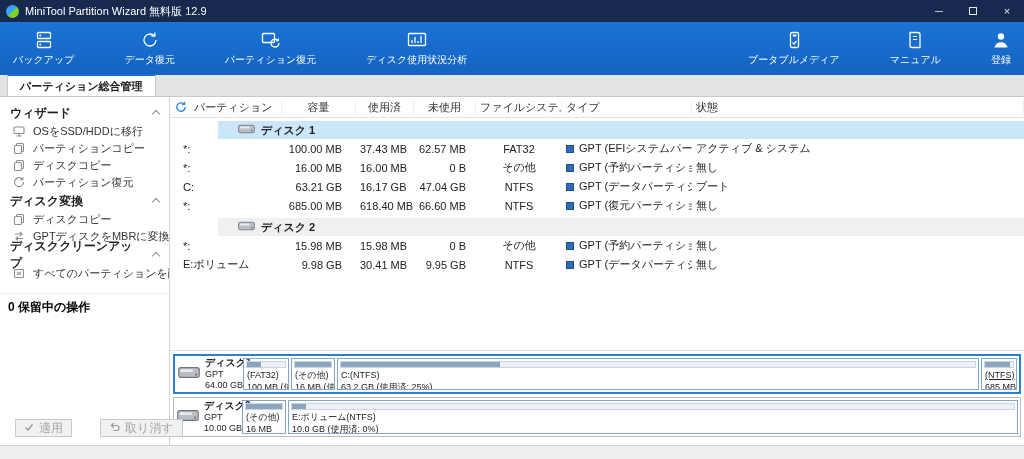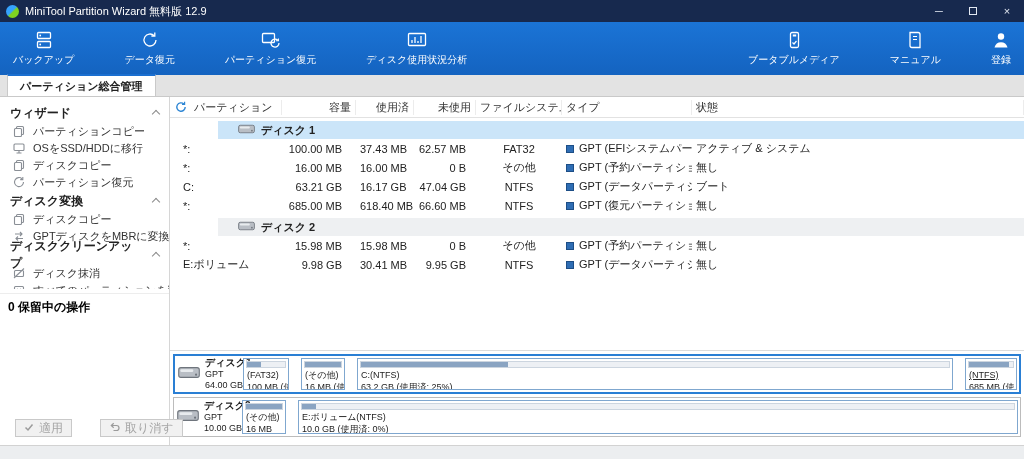--- a/index.html
+++ b/index.html
@@ -36,21 +36,21 @@
   .side-ico{width:13px;height:13px;flex:none;display:flex;align-items:center;}
   .pending{margin-top:4px;border-top:1px solid #ededed;padding:5px 8px 0;font-size:12px;font-weight:bold;color:#000;}
   .btn-row{position:absolute;left:15px;bottom:8px;display:flex;gap:28px;}
   .btn{display:flex;align-items:center;gap:5px;background:#f1f1f1;border:1px solid #c9c9c9;color:#a4a4a4;font-size:12px;height:18px;padding:0 8px;font-family:inherit;white-space:nowrap;}
 
   
   .main{flex:1;display:flex;flex-direction:column;min-width:0;background:#fff;}
   .table-wrap{height:253px;overflow:hidden;}
   .table-header{height:21px;display:flex;align-items:center;border-bottom:1px solid #e2e2e2;font-size:11px;color:#333;}
   .table-header .c{border-right:1px solid #ececec;height:15px;line-height:15px;}
-  .table-header .c2,.table-header .c3,.table-header .c4{padding-right:4px;}
+  .table-header .c2,.table-header .c3,.table-header .c4{text-align:center;padding-right:4px;}
   .c{padding:0 4px;white-space:nowrap;overflow:hidden;flex:none;}
   .c1{width:112px;padding-left:13px;}
   .c2{width:74px;text-align:right;padding-right:14px;}
   .c3{width:58px;text-align:right;padding-right:8px;}
   .c4{width:62px;text-align:right;padding-right:10px;}
   .c5{width:86px;text-align:center;}
   .c6{width:130px;display:flex;align-items:center;gap:5px;}
   .c7{flex:1 1 auto;}
   .table-header .c1{padding-left:5px;display:flex;align-items:center;}
   .refresh{margin-right:7px;display:flex;}
@@ -59,21 +59,21 @@
   .t-row{height:19px;display:flex;align-items:center;font-size:11px;color:#222;}
   .type-sq{width:8px;height:8px;background:#2e6db4;border:1px solid #1d4e86;flex:none;}
 
   
   .map-wrap{flex:1;border-top:1px solid #dcdcdc;padding:3px 3px 0;display:flex;flex-direction:column;gap:3px;}
   .map-row{height:40px;display:flex;border:1px solid #bcbcbc;background:#fff;}
   .map-row.selected{border:2px solid #2a7fd4;}
   .map-info{width:66px;flex:none;display:flex;align-items:center;gap:5px;padding:2px 3px;}
   .map-info-text{font-size:9px;color:#222;line-height:1.25;white-space:nowrap;}
   .map-info-text .d-name{font-weight:bold;font-size:10px;}
-  .map-parts{flex:1;display:flex;gap:12px;padding:2px;min-width:0;justify-content:space-between;}
+  .map-parts{flex:1;display:flex;gap:2px;padding:2px;min-width:0;justify-content:space-between;}
   .part{border:1px solid #7fa7cf;position:relative;padding:11px 3px 1px;font-size:9px;color:#222;overflow:hidden;white-space:nowrap;line-height:1.3;}
   .usage{position:absolute;top:2px;left:2px;right:2px;height:7px;background:#edf0f4;border:1px solid #ccd5df;display:block;}
   .fill{height:100%;background:#8aa4c2;display:block;}
 
   .footer{height:14px;background:#eceef0;border-top:1px solid #d2d2d2;}
 </style>
 </head>
 <body>
 
 <div class="titlebar">
@@ -168,34 +168,34 @@
 <div class="content">
   <div class="sidebar">
     <div id="sidebar-sections">
         <div class="section-header">
           <span class="sec-title">ウィザード</span>
           <span class="chev"></span>
         </div>
         <div class="side-item">
           <span class="side-ico">
             <svg width="13" height="13" viewBox="0 0 13 13">
+              <rect x="1" y="2" width="10" height="6.5" rx="1" fill="none" stroke="#8a8f96" stroke-width="1.1"></rect>
+              <path d="M3.5 11h5M6 8.5V11" fill="none" stroke="#8a8f96" stroke-width="1.1"></path>
+            </svg>
+          </span>
+          <span>OSをSSD/HDDに移行</span>
+        </div>
+        <div class="side-item">
+          <span class="side-ico">
+            <svg width="13" height="13" viewBox="0 0 13 13">
               <rect x="3.5" y="1.5" width="7" height="8" rx="1" fill="none" stroke="#8a8f96" stroke-width="1.1"></rect>
               <rect x="1.5" y="3.5" width="7" height="8" rx="1" fill="#fff" stroke="#8a8f96" stroke-width="1.1"></rect>
             </svg>
           </span>
           <span>パーティションコピー</span>
-        </div>
-        <div class="side-item">
-          <span class="side-ico">
-            <svg width="13" height="13" viewBox="0 0 13 13">
-              <rect x="1" y="2" width="10" height="6.5" rx="1" fill="none" stroke="#8a8f96" stroke-width="1.1"></rect>
-              <path d="M3.5 11h5M6 8.5V11" fill="none" stroke="#8a8f96" stroke-width="1.1"></path>
-            </svg>
-          </span>
-          <span>OSをSSD/HDDに移行</span>
         </div>
         <div class="side-item">
           <span class="side-ico">
             <svg width="13" height="13" viewBox="0 0 13 13">
               <rect x="3.5" y="1.5" width="7" height="8" rx="1" fill="none" stroke="#8a8f96" stroke-width="1.1"></rect>
               <rect x="1.5" y="3.5" width="7" height="8" rx="1" fill="#fff" stroke="#8a8f96" stroke-width="1.1"></rect>
             </svg>
           </span>
           <span>ディスクコピー</span>
         </div>
@@ -226,29 +226,20 @@
             <svg width="13" height="13" viewBox="0 0 13 13">
               <path d="M2 4h7M7 2l2 2-2 2" fill="none" stroke="#8a8f96" stroke-width="1.1"></path>
               <path d="M10 8.5H3M5 6.5l-2 2 2 2" fill="none" stroke="#8a8f96" stroke-width="1.1"></path>
             </svg>
           </span>
           <span>GPTディスクをMBRに変換</span>
         </div>
         <div class="section-header">
           <span class="sec-title">ディスククリーンアップ</span>
           <span class="chev"></span>
-        </div>
-        <div class="side-item">
-          <span class="side-ico">
-            <svg width="13" height="13" viewBox="0 0 13 13">
-              <rect x="1.5" y="3.5" width="9" height="6" rx="1" fill="none" stroke="#8a8f96" stroke-width="1.1"></rect>
-              <path d="M1 11 L11 1.5" fill="none" stroke="#8a8f96" stroke-width="1.1"></path>
-            </svg>
-          </span>
-          <span>ディスク抹消</span>
         </div>
         <div class="side-item">
           <span class="side-ico">
             <svg width="13" height="13" viewBox="0 0 13 13">
               <rect x="1.5" y="2.5" width="9" height="8" rx="1" fill="none" stroke="#8a8f96" stroke-width="1.1"></rect>
               <path d="M4 4.8l4 3.4M8 4.8l-4 3.4" fill="none" stroke="#8a8f96" stroke-width="1.1"></path>
             </svg>
           </span>
           <span>すべてのパーティションを削除</span>
         </div>
@@ -394,21 +385,21 @@
           <div class="map-parts">
             <div class="part" style="width: 46px; flex: 0 0 auto;"><span class="usage">
                 <span class="fill" style="width: 37%;"></span>
               </span><span>(FAT32)</span><br><span>100 MB (使用</span></div>
             <div class="part" style="width: 44px; flex: 0 0 auto;"><span class="usage">
                 <span class="fill" style="width: 100%;"></span>
               </span><span>(その他)</span><br><span>16 MB (使</span></div>
             <div class="part" style="flex: 1 1 auto;"><span class="usage">
                 <span class="fill" style="width: 25%;"></span>
               </span><span>C:(NTFS)</span><br><span>63.2 GB (使用済: 25%)</span></div>
-            <div class="part" style="width: 52px; flex: 0 0 auto; text-decoration: underline;"><span class="usage">
+            <div class="part" style="width: 36px; flex: 0 0 auto; text-decoration: underline;"><span class="usage">
                 <span class="fill" style="width: 90%;"></span>
               </span><span>(NTFS)</span><br><span>685 MB (使</span></div>
           </div>
         </div>
         <div class="map-row">
           <div class="map-info">
             <span><svg width="22" height="13" viewBox="0 0 20 12">
                 <rect x="0.5" y="1.5" width="19" height="9" rx="2" fill="#b9bec5" stroke="#6f757d"></rect>
                 <rect x="2" y="3" width="12" height="2.5" rx="1.2" fill="#e8ebee"></rect>
                 <circle cx="16.5" cy="8" r="1" fill="#6f757d"></circle>

